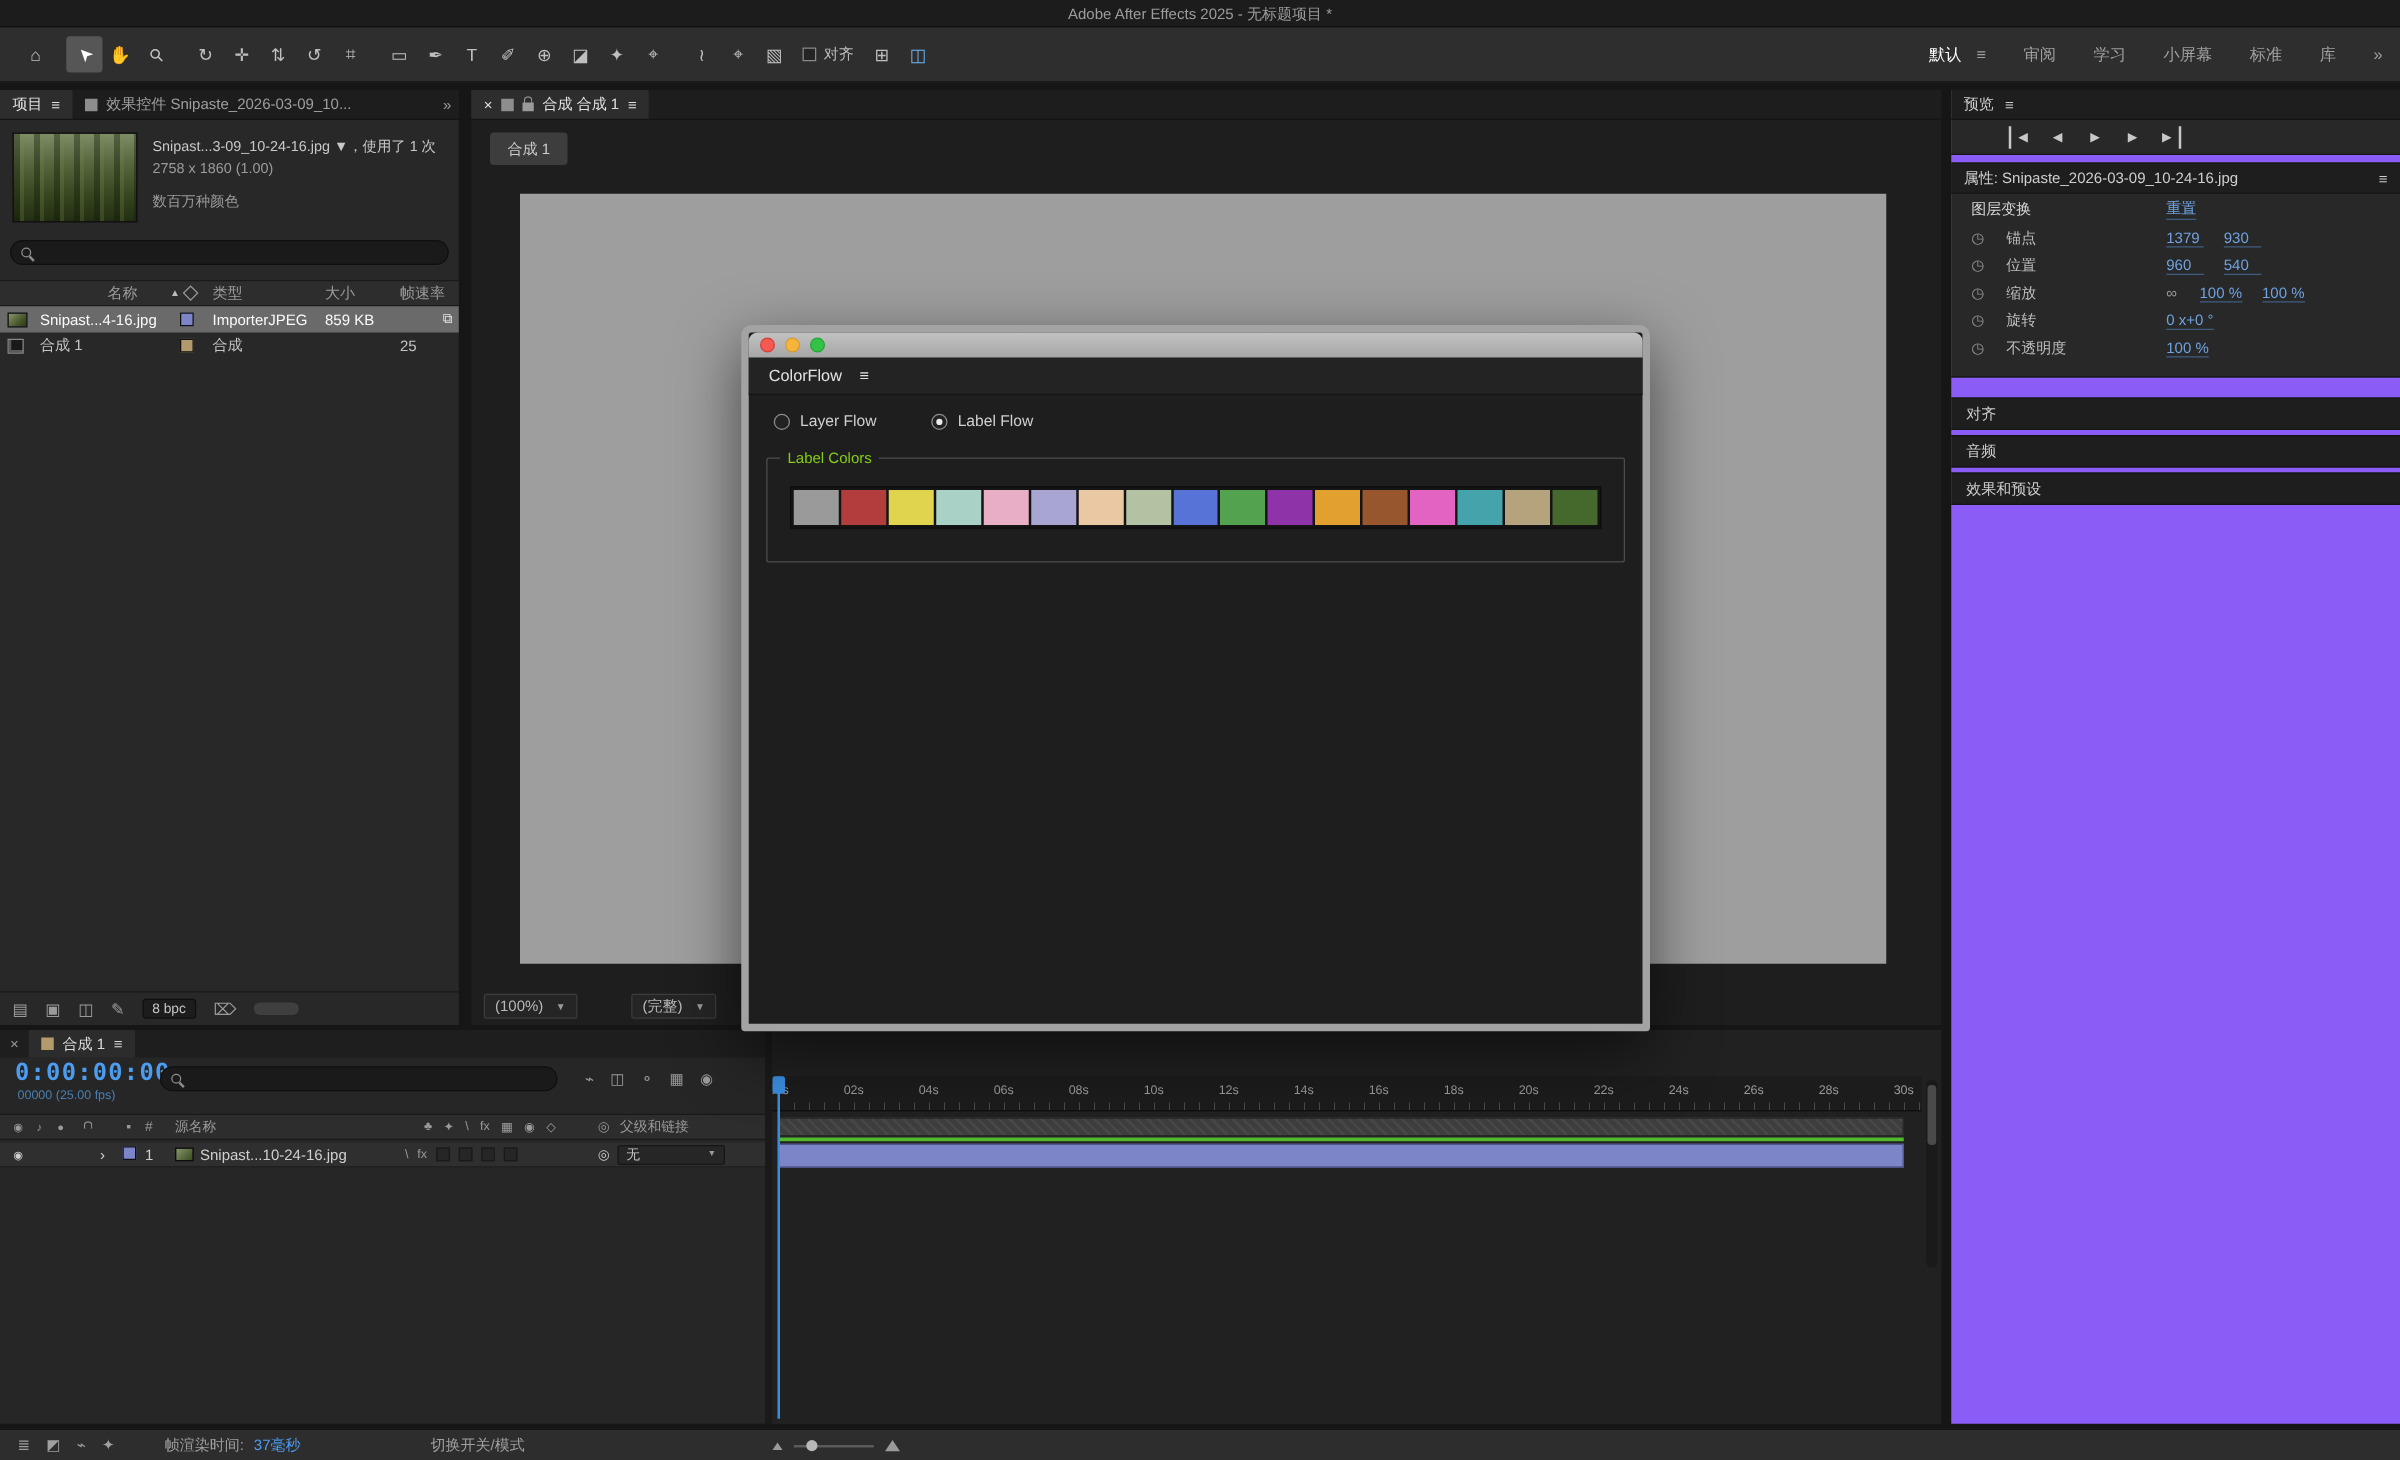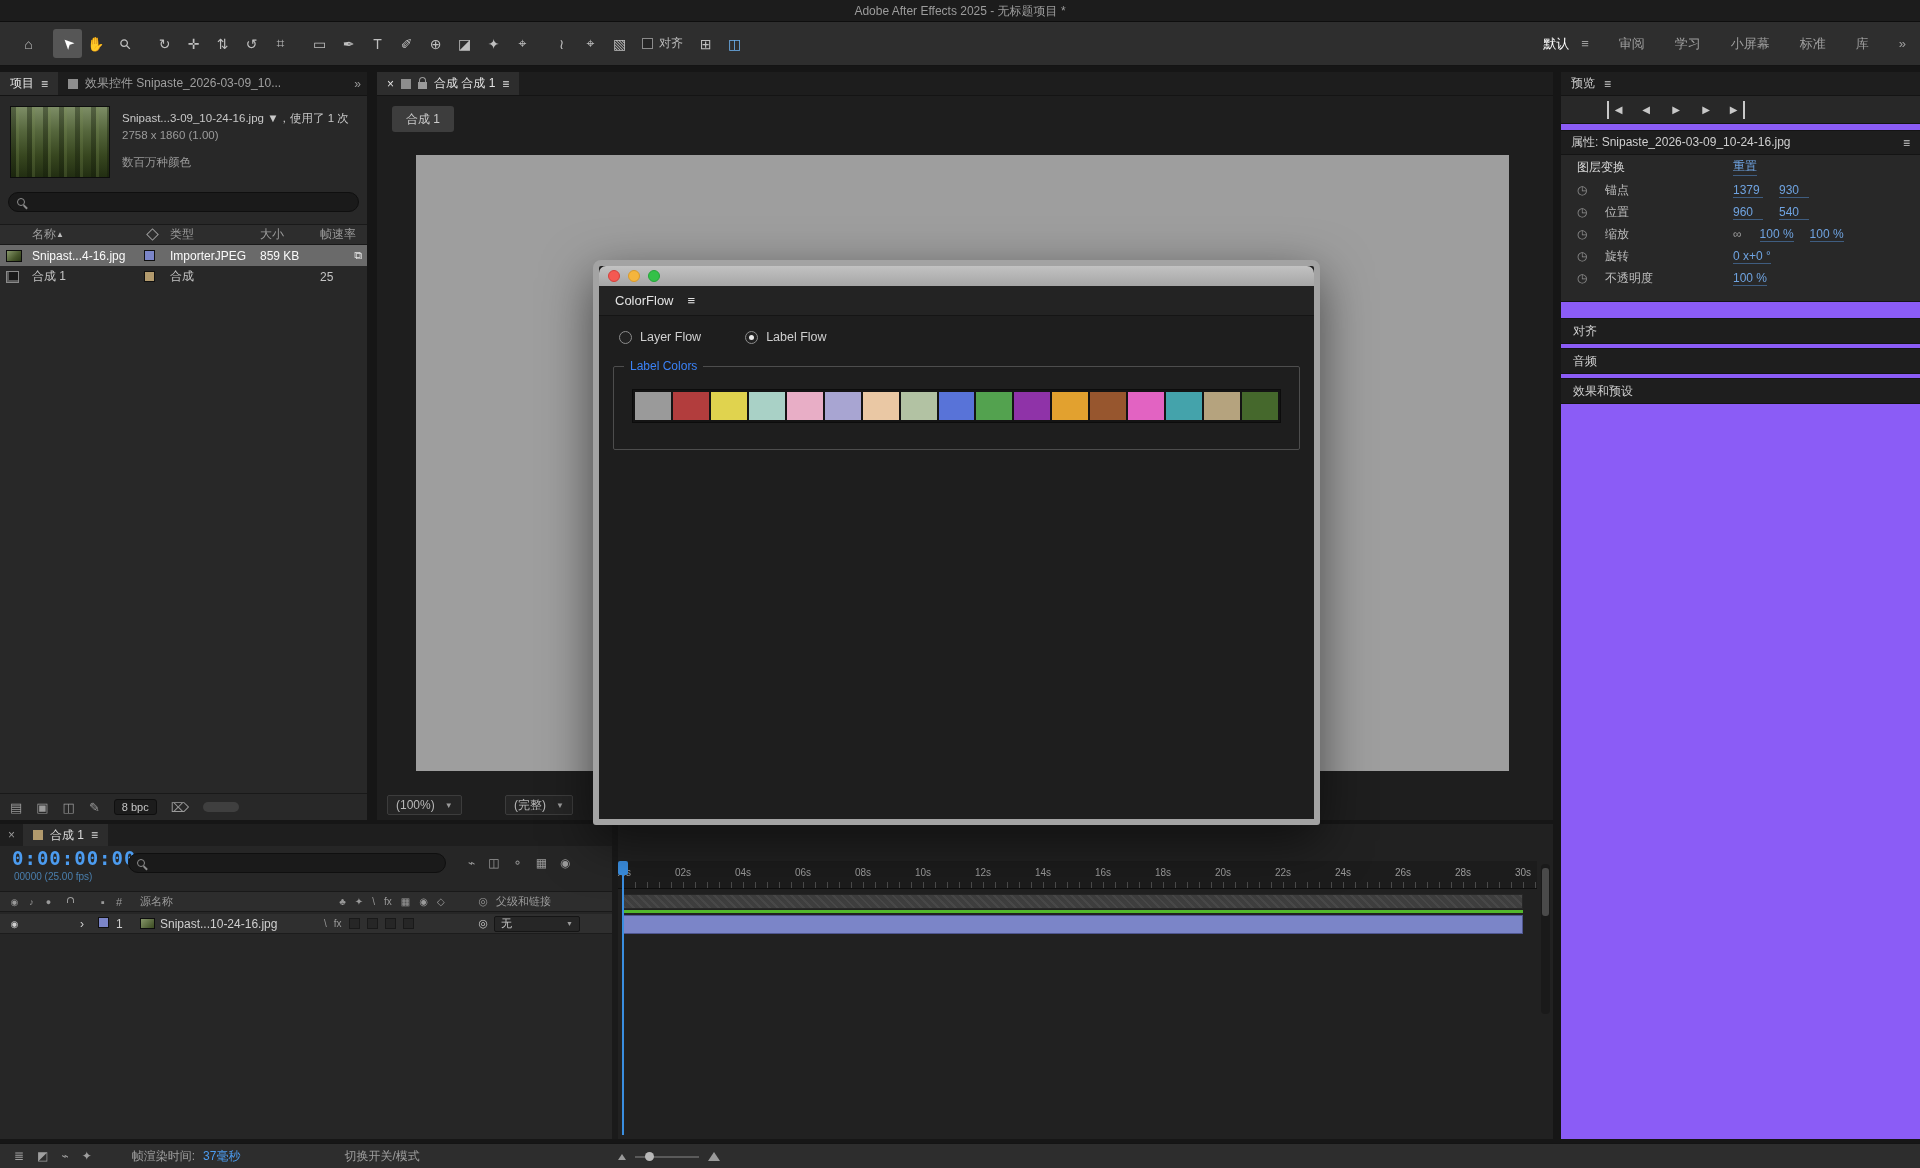--- a/index.html
+++ b/index.html
@@ -58,21 +58,21 @@
   .prj-meta{font-size:11.5px;color:#c8c8c8;line-height:17px;padding-top:4px;}
   .prj-meta .dim{color:#9b9b9b;}
   .prj-meta .clr{color:#9b9b9b;margin-top:10px;}
   .prj-search{margin:14px 8px 0 8px;}
   .prj-head,.prj-row{display:grid;grid-template-columns:26px 112px 26px 90px 60px 36px;
                      align-items:center;height:21px;padding-left:6px;font-size:12px;}
   .prj-head{background:#2d2d2d;border-top:1px solid #191919;border-bottom:1px solid #191919;
             color:#9c9c9c;margin-top:12px;}
   .prj-row{color:#c5c5c5;position:relative;}
   .prj-row.selected{background:#6a6a6a;color:#fafafa;}
-  .hd-name{display:flex;align-items:center;}
+  .hd-name{display:flex;align-items:center;gap:26px;justify-content:flex-end;}
   .sort-up{font-size:8px;color:#bdbdbd;}
   .tag-ic{width:9px;height:9px;border:1px solid #9a9a9a;transform:rotate(45deg);margin-left:4px;}
   .lab-sq{width:11px;height:11px;border:1px solid #101010;}
   .file-ic{width:16px;height:12px;border:1px solid #0d0d0d;
            background:linear-gradient(135deg,#87976a 0%,#49582d 60%,#2c3a17 100%);}
   .comp-ic{width:13px;height:12px;background:#191919;border:1px solid #8a8a8a;
            box-shadow:inset 2px -2px 0 #5a5a5a;}
   .used-badge{position:absolute;right:5px;top:4px;font-size:11px;color:#e5e5e5;}
   .prj-footer{position:absolute;left:0;right:0;bottom:0;height:27px;background:#282828;
               border-top:1px solid #191919;display:flex;align-items:center;gap:14px;
@@ -204,21 +204,21 @@
              color:#cfcfcf;font-size:12.5px;}
   .radio-item{display:flex;align-items:center;}
   .radio{width:13px;height:13px;border-radius:50%;border:1px solid #8d8d8d;background:#222222;
          position:relative;margin-right:8px;flex:0 0 auto;}
   .radio.checked::after{content:"";position:absolute;left:3px;top:3px;width:5px;height:5px;
                         border-radius:50%;background:#eaeaea;}
   .fs{position:absolute;left:14px;right:14px;border:1px solid #4d4d4d;border-radius:2px;}
   .fs-colors{top:100px;height:84px;}
   .fs-actions{top:198px;height:62px;}
   .fs-legend{position:absolute;top:-8px;left:10px;background:#1e1e1e;padding:0 6px;
-             font-size:12px;color:#3b82f6;}
+             font-size:12px;color:#84cc16;}
   .swatch-strip{position:absolute;left:18px;right:18px;top:22px;display:flex;gap:2px;
                 background:#141414;padding:2px;border:1px solid #0c0c0c;}
   .swatch{flex:1;height:28px;}
   .btn-row{position:absolute;left:12px;right:12px;top:20px;display:flex;gap:10px;}
   .dlg-btn{flex:1;height:32px;background:#1a1a1a;border:1px solid #0a0a0a;
            box-shadow:inset 0 0 0 1px #2f2f2f;color:#c9c9c9;font-size:12.5px;
            display:flex;align-items:center;justify-content:center;border-radius:2px;}
 </style>
 </head>
 <body>

